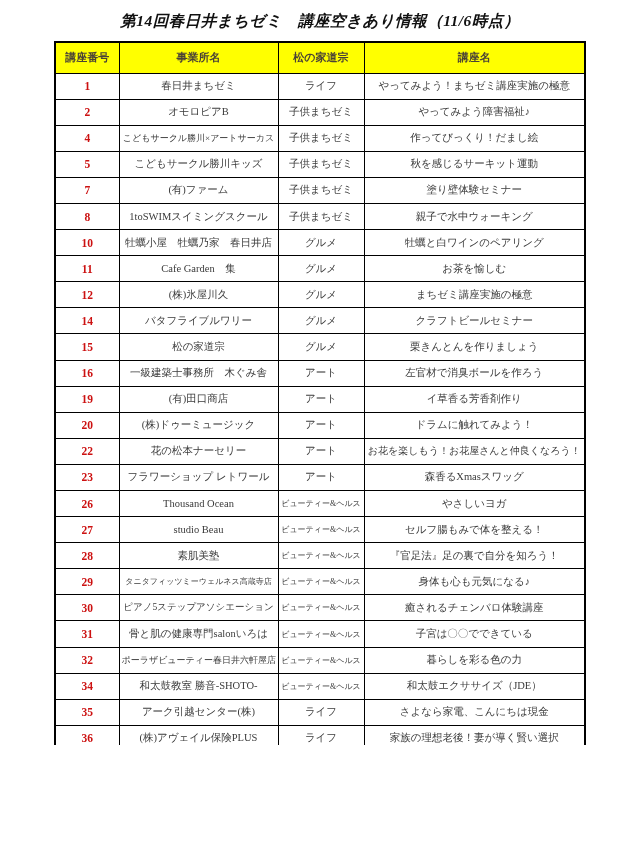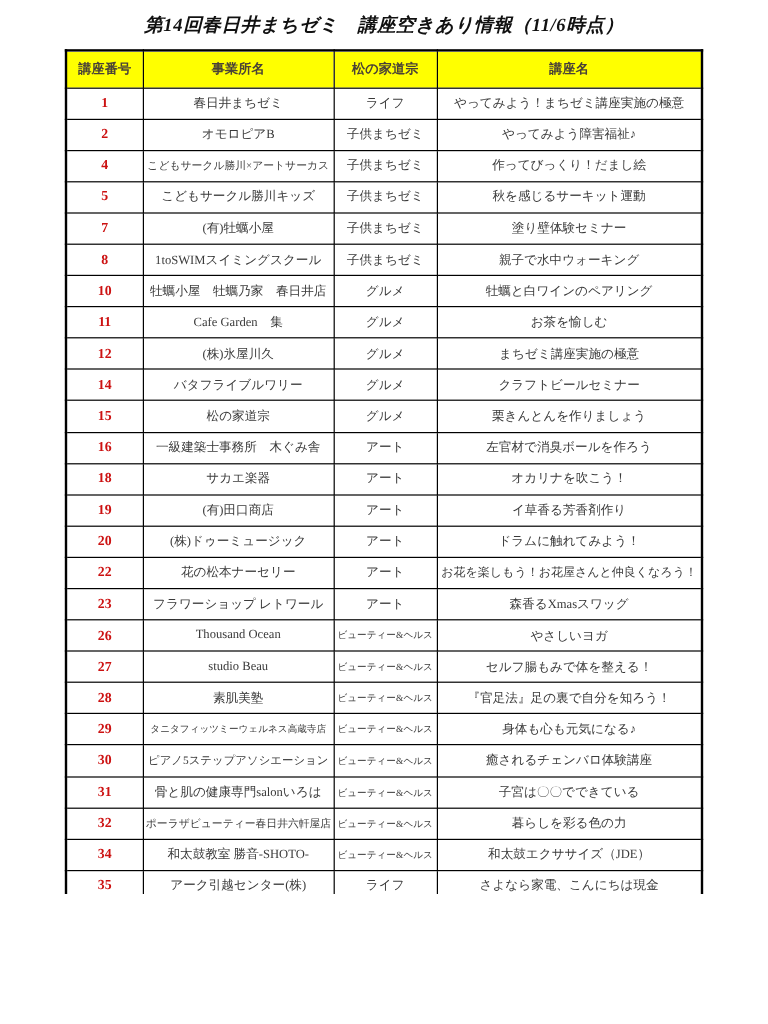--- a/index.html
+++ b/index.html
@@ -104,21 +104,21 @@
           <td>作ってびっくり！だまし絵</td>
         </tr>
         <tr>
           <td class="num">5</td>
           <td>こどもサークル勝川キッズ</td>
           <td>子供まちゼミ</td>
           <td>秋を感じるサーキット運動</td>
         </tr>
         <tr>
           <td class="num">7</td>
-          <td>(有)牡蠣小屋</td>
+          <td>(有)ファーム</td>
           <td>子供まちゼミ</td>
           <td>塗り壁体験セミナー</td>
         </tr>
         <tr>
           <td class="num">8</td>
           <td>1toSWIMスイミングスクール</td>
           <td>子供まちゼミ</td>
           <td>親子で水中ウォーキング</td>
         </tr>
         <tr>
@@ -149,26 +149,20 @@
           <td class="num">15</td>
           <td>松の家道宗</td>
           <td>グルメ</td>
           <td>栗きんとんを作りましょう</td>
         </tr>
         <tr>
           <td class="num">16</td>
           <td>一級建築士事務所　木ぐみ舎</td>
           <td>アート</td>
           <td>左官材で消臭ボールを作ろう</td>
-        </tr>
-        <tr>
-          <td class="num">18</td>
-          <td>サカエ楽器</td>
-          <td>アート</td>
-          <td>オカリナを吹こう！</td>
         </tr>
         <tr>
           <td class="num">19</td>
           <td>(有)田口商店</td>
           <td>アート</td>
           <td>イ草香る芳香剤作り</td>
         </tr>
         <tr>
           <td class="num">20</td>
           <td>(株)ドゥーミュージック</td>

